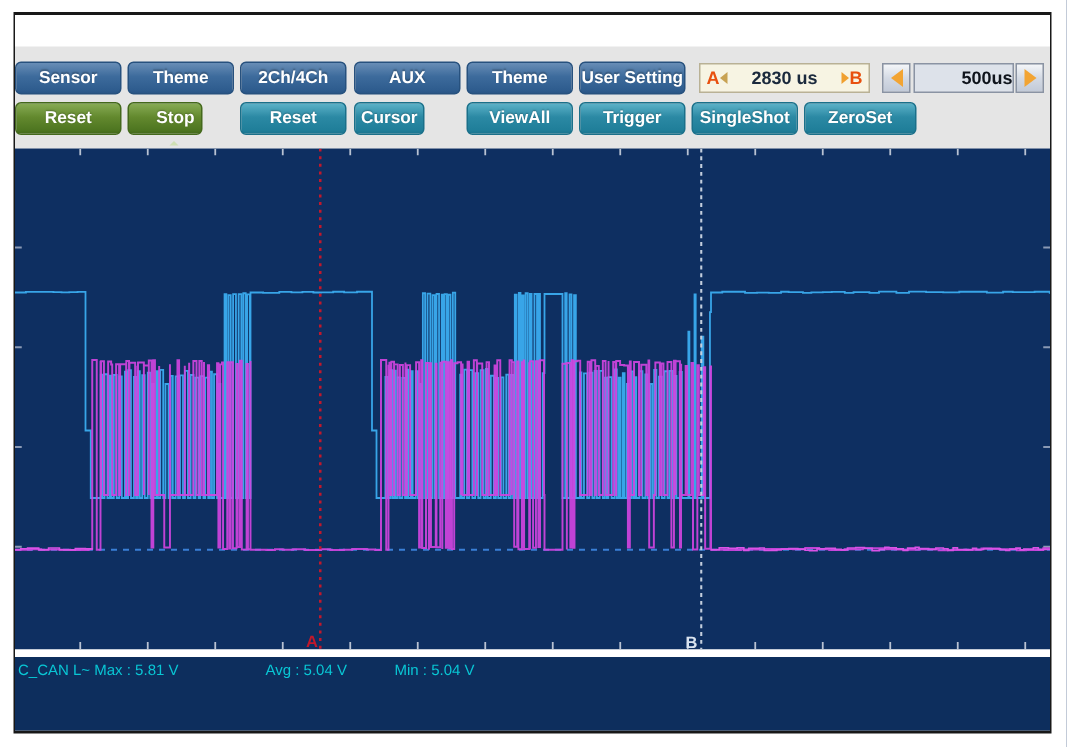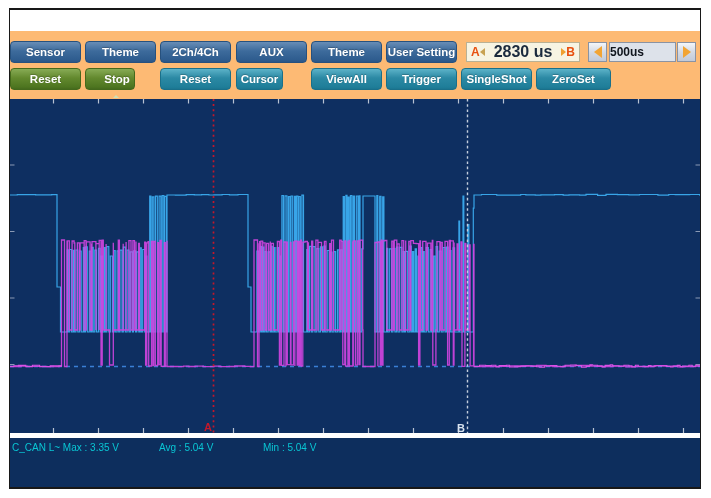--- a/index.html
+++ b/index.html
@@ -1,47 +1,47 @@
 <!DOCTYPE html>
 <html><head><meta charset="utf-8">
 <style>
 html,body{margin:0;padding:0;width:711px;height:498px;background:#fff;overflow:hidden}
 *{box-sizing:border-box;font-family:"Liberation Sans",sans-serif}
 #win{position:absolute;left:9px;top:8px;width:692px;height:481px;border:1px solid #181818;border-top:2px solid #181818;border-bottom:2px solid #181818;background:#fff}
 #title{position:absolute;left:0;top:0;width:100%;height:21px;background:linear-gradient(180deg,#c6ccd7 0%,#98a1b3 22%,#848ea2 55%,#6f7992 100%);border-bottom:1px solid #5a647a}
 #tico{position:absolute;left:1px;top:3px;width:8px;height:15px;background:linear-gradient(180deg,#f9b03f 0%,#f08a28 45%,#e2571d 100%);border-radius:1px}
 #ttxt{position:absolute;left:15px;top:1px;font-size:14.5px;font-weight:bold;color:#f4f6f9;transform:scaleX(0.78);transform-origin:0 50%}
 .wic{position:absolute;top:2px;width:20px;height:17px;border:1px solid #5f6b85;border-radius:4px;background:linear-gradient(180deg,#f0f3f8 0%,#c3cbdc 45%,#9aa6c0 50%,#c9d1e0 100%)}
-.toolbar{position:absolute;left:0;top:21px;width:100%;height:68px;background:#fdba74}
+.toolbar{position:absolute;left:0;top:21px;width:100%;height:68px;background:#e5e5e5}
 .btn{position:absolute;height:22px;border-radius:4px;color:#fff;font-size:11.5px;font-weight:bold;text-align:center;line-height:21px;text-shadow:0 -1px 1px rgba(0,0,0,0.25)}
 .r1 .btn{top:10px}
 .r2 .btn{top:37px}
 .blu{background:linear-gradient(180deg,#688db6 0%,#3d6b9c 45%,#2e5c8e 90%,#2a5586 100%);border:1px solid #27517e}
 .grn{background:linear-gradient(180deg,#87ab55 0%,#63892e 45%,#4d7520 90%,#456a1c 100%);border:1px solid #44691c}
 .teal{background:linear-gradient(180deg,#5cb2c8 0%,#2b89a4 45%,#1f7e99 90%,#1b7590 100%);border:1px solid #1a708a}
 .spin{display:inline-block;margin-left:12px;vertical-align:middle;margin-top:-3px}
 .tu,.td{display:block;width:0;height:0;border-left:3.5px solid transparent;border-right:3.5px solid transparent}
 .tu{border-bottom:3.5px solid #cfe0b4;margin-bottom:2.5px}
 .td{border-top:3.5px solid #cfe0b4}
 #abox{position:absolute;left:456px;top:11px;width:114px;height:20px;background:#f7f4e3;border:1px solid #b9b195;display:flex;align-items:center;font-weight:bold}
 #abox .lab{color:#e8500f;font-size:12px;font-weight:bold}
-#abox .val{flex:1;text-align:center;color:#1b2a3d;font-size:16px}
+#abox .val{flex:1;text-align:center;color:#1b2a3d;font-size:12px}
 .tl,.tr{display:inline-block;width:0;height:0;border-top:4px solid transparent;border-bottom:4px solid transparent}
 .tl{border-right:5px solid #c8a253}
 .tr{border-left:5px solid #f0a030}
 .arrbtn{position:absolute;top:11px;width:19px;height:20px;border:1px solid #8a93a3;background:linear-gradient(180deg,#f4f6f9 0%,#d4dae4 50%,#c2cad8 100%);display:flex;align-items:center;justify-content:center}
 .arrbtn .al{width:0;height:0;border-top:6px solid transparent;border-bottom:6px solid transparent;border-right:8px solid #f2a433}
 .arrbtn .ar{width:0;height:0;border-top:6px solid transparent;border-bottom:6px solid transparent;border-left:8px solid #f2a433}
-#tbox{position:absolute;left:599px;top:11px;width:67px;height:20px;background:#dde2ea;border:1px solid #8a93a3;text-align:left;line-height:18px;font-size:12px;font-weight:bold;color:#10151d}
+#tbox{position:absolute;left:599px;top:11px;width:67px;height:20px;background:#dde2ea;border:1px solid #8a93a3;text-align:right;line-height:18px;font-size:12px;font-weight:bold;color:#10151d}
 #scope{position:absolute;left:0;top:89px;width:690px;height:334px;background:#0e2f61;overflow:hidden}
 #sep{position:absolute;left:0;top:423px;width:690px;height:5px;background:#fff}
 #info{position:absolute;left:0;top:428px;width:690px;height:49px;background:#0d2e5d;font-size:10px}
 #info .row{position:absolute;left:0;width:100%;height:11px}
 #info .c1{position:absolute;left:2px}
-#info .c2{position:absolute;left:149px}
+#info .c2{position:absolute;left:167px}
 #info .c3{position:absolute;left:253px}
 .cyt{color:#09c6d4}
 .mgt{color:#c42ccc}
 </style></head>
 <body>
 <div id="win">
   <div class="toolbar">
     <div class="r1">
       <div class="btn blu" style="left:0px;width:71px">Sensor</div>
 <div class="btn blu" style="left:75px;width:71px">Theme</div>
@@ -85,18 +85,18 @@
 <polyline points="464.0,267.5 469.5,267.5 469.5,266.2 475.6,266.2 475.6,266.5 481.4,266.5 481.4,266.2 485.9,266.2 485.9,267.9 489.2,267.9 489.2,266.5 493.7,266.5 493.7,266.6 496.4,266.6 496.4,266.3 499.5,266.3 499.5,268.0 504.8,268.0 504.8,267.9 507.9,267.9 507.9,267.6 510.9,267.6 510.9,267.1 515.9,267.1 515.9,266.7 521.9,266.7 521.9,267.1 526.7,267.1 526.7,267.8 529.7,267.8 529.7,268.1 534.7,268.1 534.7,266.8 540.4,266.8 540.4,266.5 546.8,266.5 546.8,267.2 550.8,267.2 550.8,267.6 555.0,267.6 555.0,266.3 560.5,266.3 560.5,266.0 566.3,266.0 566.3,266.5 571.4,266.5 571.4,268.1 576.2,268.1 576.2,267.4 579.9,267.4 579.9,265.9 582.6,265.9 582.6,266.2 587.5,266.2 587.5,266.9 592.1,266.9 592.1,267.9 595.1,267.9 595.1,266.4 600.2,266.4 600.2,265.9 602.7,265.9 602.7,266.7 605.7,266.7 605.7,266.7 609.1,266.7 609.1,267.2 613.9,267.2 613.9,266.3 618.9,266.3 618.9,266.9 622.0,266.9 622.0,268.0 625.4,268.0 625.4,266.2 628.3,266.2 628.3,267.3 634.3,267.3 634.3,267.6 638.4,267.6 638.4,266.5 641.0,266.5 641.0,267.3 645.7,267.3 645.7,266.7 650.8,266.7 650.8,266.9 657.0,266.9 657.0,267.5 660.5,267.5 660.5,267.9 663.2,267.9 663.2,267.1 667.3,267.1 667.3,266.4 670.1,266.4 670.1,267.6 672.6,267.6 672.6,267.1 678.9,267.1 678.9,266.2 682.2,266.2 682.2,267.2 686.7,267.2 686.7,267.3 690.0,267.3" fill="none" stroke="#da52e6" stroke-width="1.1"></polyline>
 <polyline points="0.0,267.5 3.9,267.5 3.9,266.8 8.4,266.8 8.4,266.4 15.8,266.4 15.8,267.6 22.4,267.6 22.4,266.3 29.6,266.3 29.6,267.6 34.9,267.6 34.9,267.6 40.2,267.6 40.2,266.7 43.7,266.7 43.7,266.7 46.9,266.7 46.9,266.9 52.0,266.9" fill="none" stroke="#da52e6" stroke-width="1.1"></polyline>
 <path d="M203.5 0V334" stroke="#c2182b" stroke-width="1.7" stroke-dasharray="2 3.1" fill="none"></path>
 <path d="M457.5 0V334" stroke="#c3cedd" stroke-width="1.4" stroke-dasharray="2.6 2.6" fill="none"></path>
 <text x="194" y="332" fill="#c2182b" font-size="11" font-weight="bold" font-family="Liberation Sans, sans-serif">A</text>
 <text x="447" y="333" fill="#d9e3ef" font-size="11" font-weight="bold" font-family="Liberation Sans, sans-serif">B</text>
 </svg></div>
   <div id="sep"></div>
   <div id="info">
     <div class="row" style="top:4px">
-      <span class="c1 cyt">C_CAN L~ Max : 3.35 V</span>
+      <span class="c1 cyt">C_CAN L~ Max : 5.81 V</span>
         <span class="c2 cyt">Avg : 5.04 V</span>
         <span class="c3 cyt">Min : 5.04 V</span>
     </div>
   </div>
 </div>
 
 </body></html>

